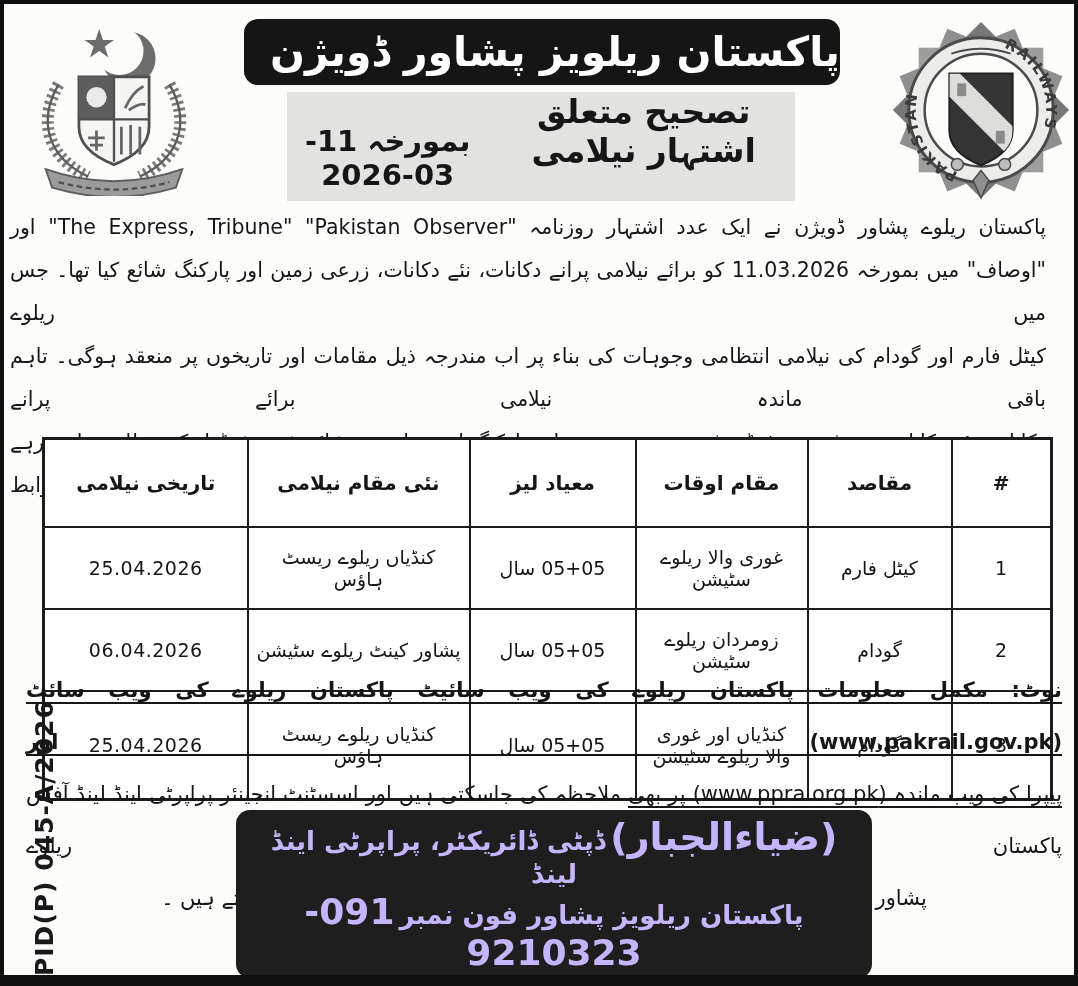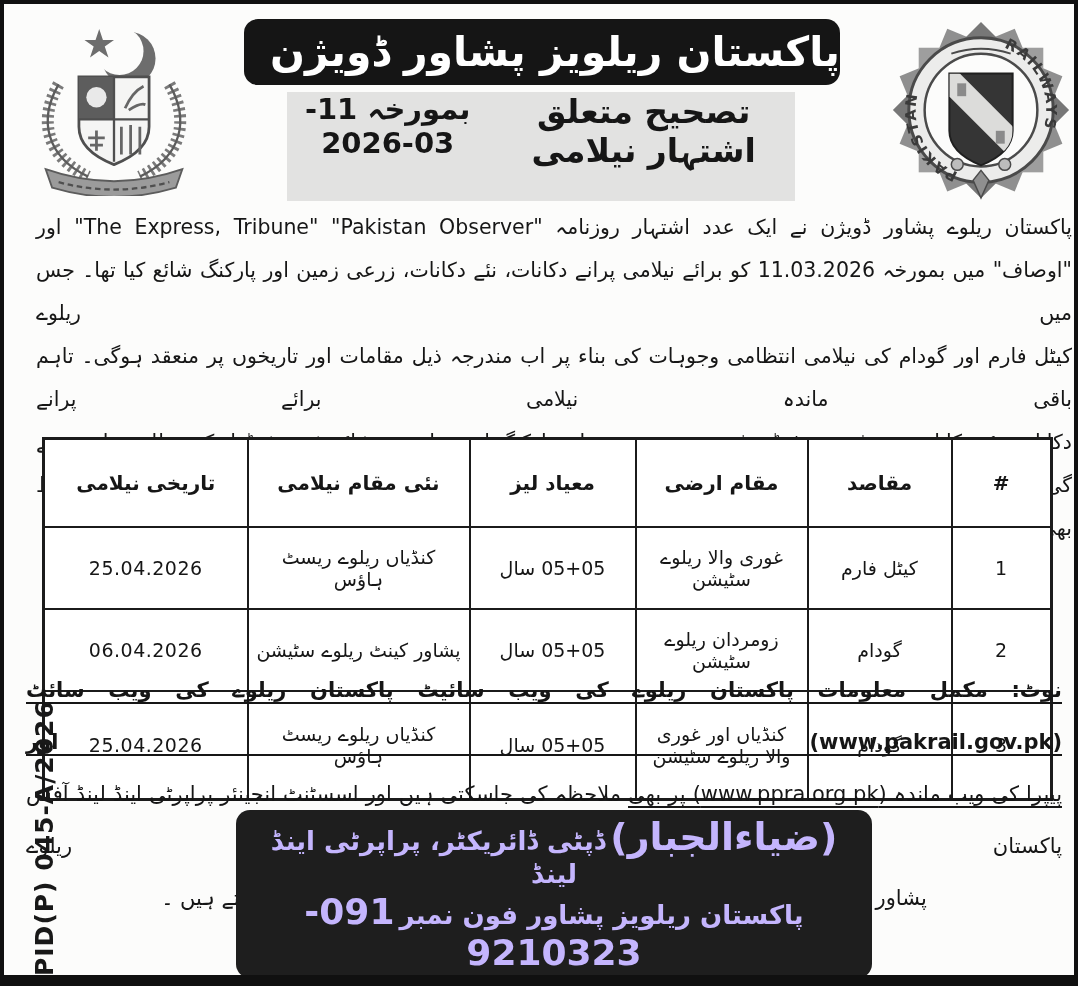--- a/index.html
+++ b/index.html
@@ -17,25 +17,25 @@
     background:#151515;border-radius:14px;color:#fff;
     display:flex;align-items:center;justify-content:flex-start;
     font-weight:bold;font-size:41px;direction:rtl;white-space:nowrap;
   }
   .subtitle-box{
     position:absolute;left:283px;top:88px;width:508px;height:109px;
     background:#e2e2e1;direction:rtl;text-align:center;
     display:flex;flex-direction:row;justify-content:center;gap:4px;
   }
   .subtitle-box .l1{font-size:33px;font-weight:bold;}
-  .subtitle-box .l2{font-size:29px;font-weight:bold;}
+  .subtitle-box .l2{font-size:29px;font-weight:bold;margin-top:32px;}
   .subtitle-box .date{font-family:"DejaVu Sans",sans-serif;letter-spacing:.5px;}
   
   .body-text{
-    position:absolute;left:32px;top:202px;width:1036px;direction:rtl;
+    position:absolute;left:6px;top:202px;width:1036px;direction:rtl;
     font-size:20.5px;line-height:43px;
   }
   .bline{text-align:justify;text-align-last:justify;}
   .bline.last{text-align-last:start;}
   
   table.auction{
     position:absolute;left:38px;top:433px;width:1008px;
     border-collapse:collapse;direction:rtl;table-layout:fixed;
     background:#fff;
   }
@@ -163,21 +163,21 @@
         <col style="width:144px">
         <col style="width:172px">
       <col style="width:166px">
         <col style="width:222px">
         <col style="width:204px">
     </colgroup>
     <thead>
       <tr>
         <th>#</th>
         <th>مقاصد</th>
-        <th>مقام ارضی</th>
+        <th>مقام اوقات</th>
         <th>معیاد لیز</th>
         <th>نئی مقام نیلامی</th>
         <th>تاریخی نیلامی</th>
       </tr>
     </thead>
     <tbody>
       <tr class="r1">
         <td class="num">1</td>
         <td>کیٹل فارم</td>
         <td>غوری والا ریلوے سٹیشن</td>

